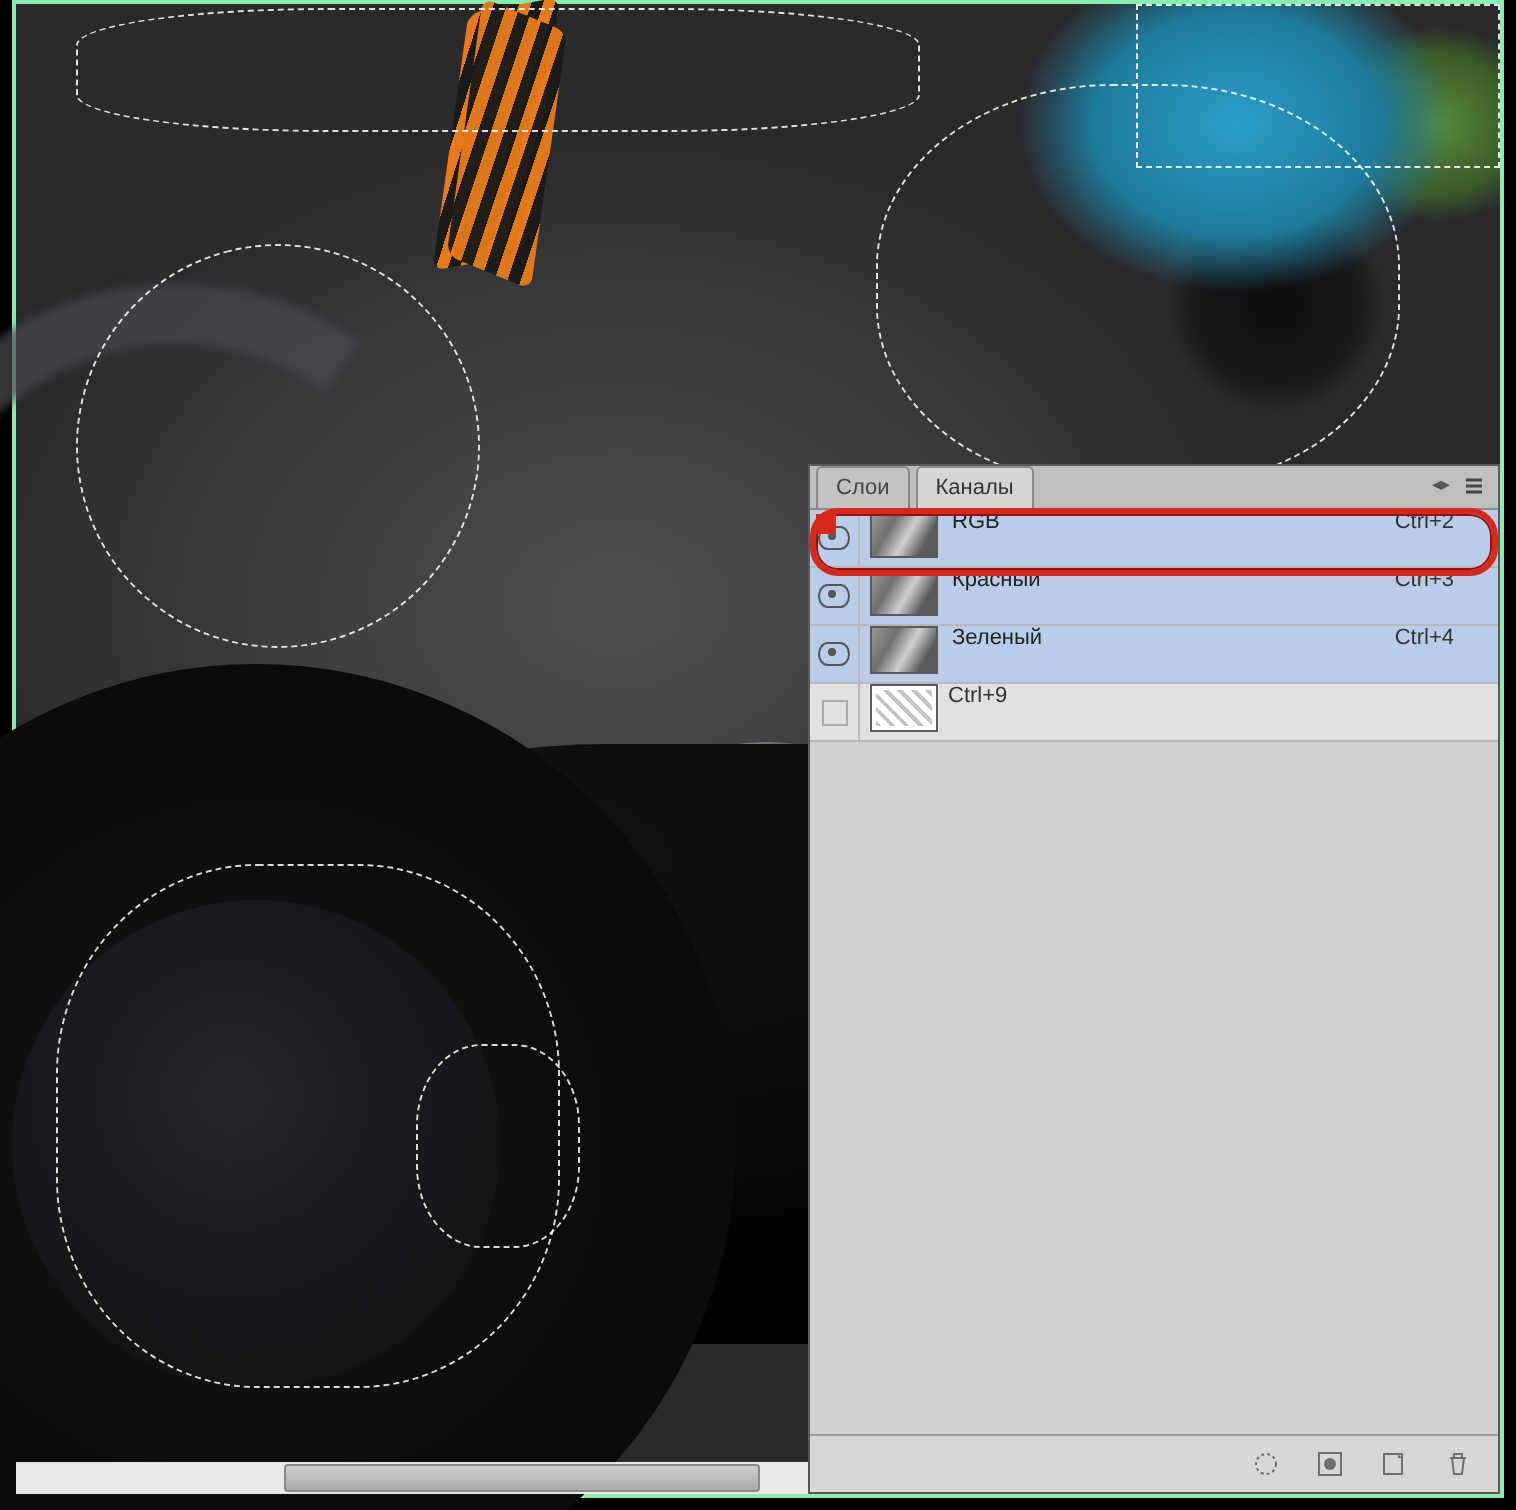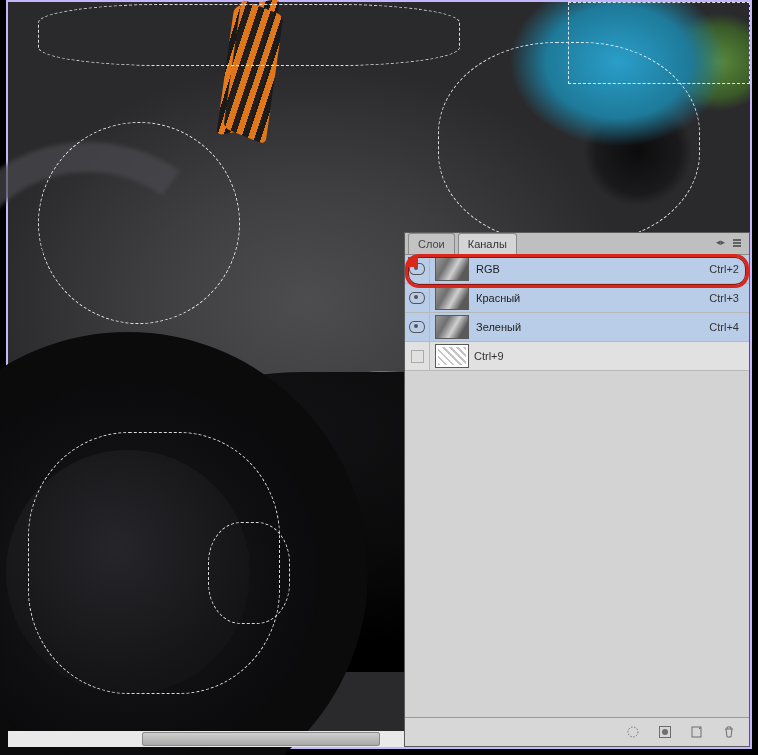--- a/index.html
+++ b/index.html
@@ -1,16 +1,16 @@
 <!DOCTYPE html>
 <html><head>
 <meta charset="utf-8">
 <style>
   html,body{margin:0;padding:0;width:758px;height:755px;background:#000;font-family:"Segoe UI",Tahoma,Arial,sans-serif;font-size:11px;color:#222;overflow:hidden}
-  .frame{position:absolute;left:6px;top:0;width:746px;height:749px;border:2px solid #c4b5fd;background:#0369a1;box-sizing:border-box}
+  .frame{position:absolute;left:6px;top:0;width:746px;height:749px;border:2px solid #86efac;background:#0369a1;box-sizing:border-box}
   .canvas{position:absolute;left:0;top:0;right:0;bottom:0}
   .bgimg{position:absolute;left:0;top:0;width:100%;height:100%;
     background:
       radial-gradient(ellipse 180px 140px at 610px 60px, #2a9ec9 0%, #1e7a9a 40%, transparent 60%),
       radial-gradient(ellipse 80px 70px at 710px 60px, #5a8a3c 0%, #3a5a28 50%, transparent 70%),
       radial-gradient(circle 60px at 630px 150px, #0c0c0d 0%, #1a1a1c 70%, transparent 90%),
       radial-gradient(ellipse 400px 300px at 300px 300px, #4d4d50 0%, #3e3e41 40%, #2a2a2c 80%),
       linear-gradient(135deg,#2e2e31 0%, #383a3c 30%, #44474a 55%, #2f2f32 80%, #141416 100%);
   }
   .dashdark{position:absolute;left:0;top:370px;width:740px;height:300px;background:radial-gradient(ellipse 600px 220px at 200px 60px,#141416 0%,#0a0a0b 60%,#000 100%);border-top-left-radius:40% 80%;}
@@ -31,31 +31,31 @@
   .scrollbar{position:absolute;left:0;bottom:0;width:396px;height:16px;background:#e9e9e9}
   .scrollbar .thumb{position:absolute;left:134px;top:1px;width:238px;height:14px;background:linear-gradient(#cfcfcf,#a9a9a9);border:1px solid #8a8a8a;border-radius:2px;box-sizing:border-box}
   .panel{position:absolute;left:396px;top:230px;width:346px;height:515px;background:#d3d3d3;border:1px solid #5a5a5a;box-sizing:border-box}
   .tabbar{height:21px;background:#bfbfbf;border-bottom:1px solid #8a8a8a;display:flex;align-items:flex-end;position:relative}
   .tab{height:20px;line-height:20px;padding:0 9px;border:1px solid #8a8a8a;border-bottom:none;margin-left:3px;background:#d5d5d5;border-top-left-radius:3px;border-top-right-radius:3px;font-size:11px;cursor:pointer;color:#333}
   .tab.inactive{background:#c3c3c3;color:#444}
   .menubtn{position:absolute;right:4px;top:2px;width:16px;height:16px;display:flex;align-items:center;justify-content:center;cursor:pointer}
   .menubtn svg{width:10px;height:10px}
   .collapse{position:absolute;right:24px;top:4px;font-size:9px;color:#555;cursor:pointer}
   .list{}
-  .ch{display:flex;align-items:center;height:28px;border-bottom:1px solid #b8b8b8;position:relative}
+  .ch{display:flex;align-items:flex-start;height:28px;border-bottom:1px solid #b8b8b8;position:relative}
   .ch.sel{background:#b9cde8}
   .ch.off{background:#e1e1e1}
   .vis{width:24px;height:28px;display:flex;align-items:center;justify-content:center;border-right:1px solid #b8b8b8;cursor:pointer}
   .eye{width:14px;height:10px;border:1px solid #555;border-radius:60%/100%;position:relative}
   .eye::after{content:"";position:absolute;left:4px;top:2px;width:4px;height:4px;background:#555;border-radius:50%}
   .thumb{width:32px;height:22px;margin:0 5px;border:1px solid #5a5a5a;background:linear-gradient(120deg,#9a9a9a 0%,#707070 30%,#cfcfcf 55%,#5a5a5a 80%);position:relative;flex-shrink:0}
   .thumb.copy{background:#fff}
   .thumb.copy::after{content:"";position:absolute;inset:2px;background:repeating-linear-gradient(45deg,#888 0 2px,#fff 2px 5px);opacity:.5}
   .chname{flex:1;padding-left:2px}
-  .chshort{padding-right:10px;color:#333}
+  .chshort{padding-right:22px;color:#333}
   .ring{position:absolute;left:0;right:0;pointer-events:none;border:3px solid #d9271c;border-radius:14px;top:21px;height:28px;box-shadow:0 0 0 1px #8f140d inset}
   .ring::before,.ring::after{content:"";position:absolute;width:10px;height:10px;background:#d9271c}
   .footer{position:absolute;left:0;right:0;bottom:0;height:28px;background:#d7d7d7;border-top:1px solid #9a9a9a;display:flex;align-items:center;justify-content:flex-end;gap:16px;padding-right:12px}
   .ficon{width:16px;height:16px;display:flex;align-items:center;justify-content:center;cursor:pointer;opacity:.8}
   .ficon svg{width:14px;height:14px}
   .empty{position:absolute;left:0;right:0;top:166px;bottom:28px;background:#d3d3d3}
   .noeye{width:11px;height:11px;border:1px solid #aaa}
 </style>
 </head>
 <body>

